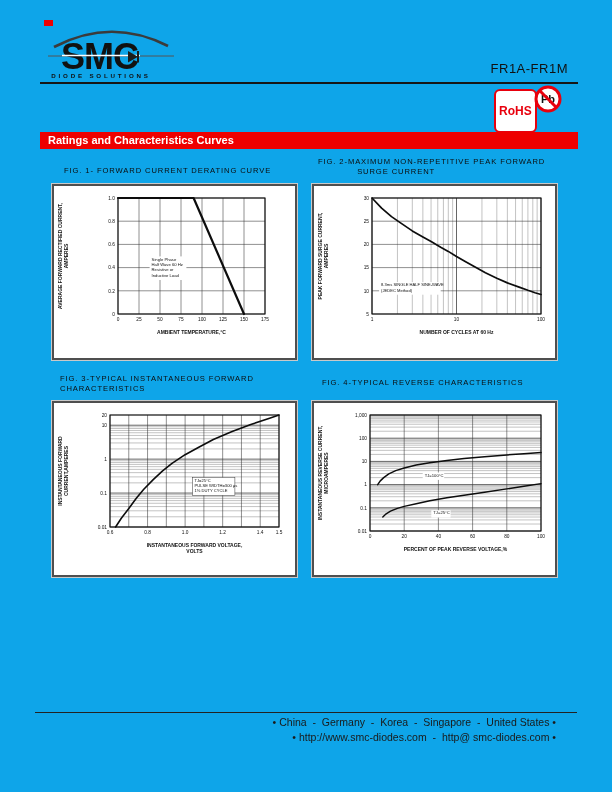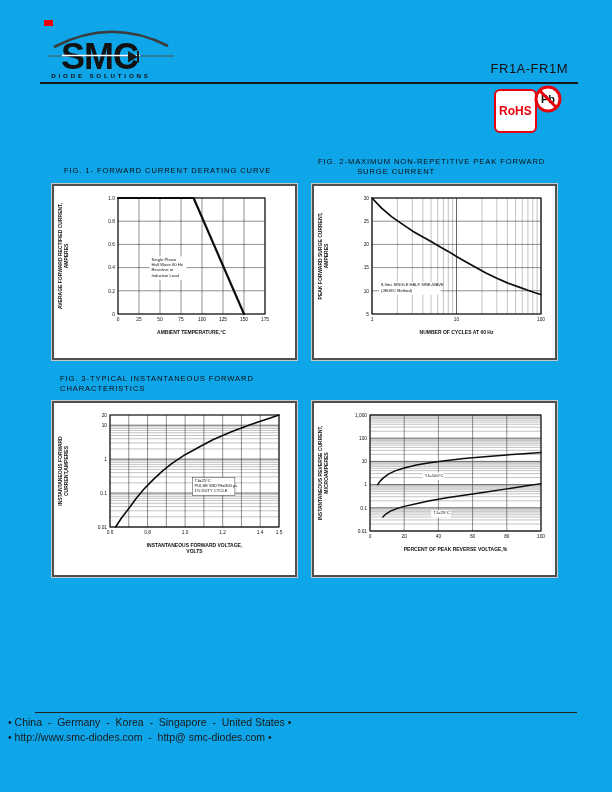--- a/index.html
+++ b/index.html
@@ -15,21 +15,21 @@
               font-size:12px;font-weight:bold;line-height:16px;padding:12px 3px;border-radius:6px;background:#fff;}
   .pb-icon{position:absolute;left:533px;top:84px;}
   .banner{position:absolute;left:40px;top:132px;width:538px;height:17px;background:#ee0000;
           color:#fff;font-size:11px;font-weight:bold;line-height:17px;padding-left:8px;}
   .fig-title{position:absolute;font-size:7.6px;font-weight:normal;letter-spacing:.9px;
              white-space:pre;line-height:10px;color:#0c0c0c;}
   .fig-box{position:absolute;width:245px;height:176px;border:2px solid #4f4f4f;background:#fff;
            box-shadow:0 0 0 1px #c9c9c9;}
   .fig-box svg{display:block;width:241px;height:172px;}
   .footer-rule{position:absolute;left:35px;top:712px;width:542px;border-top:1.5px solid #222;}
-  .footer-line{position:absolute;left:8px;width:556px;text-align:left;font-size:10.5px;
+  .footer-line{position:absolute;left:0;width:556px;text-align:right;font-size:10.5px;
                color:#1a1a1a;white-space:pre;}
   .footer-line.l1{top:716px;}
   .footer-line.l2{top:731px;}
   svg text{font-family:"Liberation Sans",sans-serif;fill:#111;}
 </style>
 </head>
 <body>
 
 <div class="page">
 
@@ -52,26 +52,30 @@
 
 
   <div class="rohs-badge" style="color: rgb(232, 0, 13); border-color: rgb(232, 0, 13);">RoHS</div>
 
   <svg class="pb-icon" width="30" height="30" viewBox="0 0 30 30">
     <circle class="pb-red" cx="15" cy="15" r="12" fill="#fff" stroke="#e8000d" stroke-width="3"></circle>
     <text x="15" y="19" font-size="11" font-weight="bold" fill="#333" text-anchor="middle">Pb</text>
     <line class="pb-red" x1="6.8" y1="6.8" x2="23.2" y2="23.2" stroke="#e8000d" stroke-width="3"></line>
   </svg>
 
+  <div class="banner" style="background: rgb(238, 0, 0);">
+    <span>Ratings and Characteristics Curves</span>
+  </div>
 
   <div class="fig-title" style="left:64px;top:166px;">FIG. 1- FORWARD CURRENT DERATING CURVE</div>
   <div class="fig-title" style="left:318px;top:157px;">FIG. 2-MAXIMUM NON-REPETITIVE PEAK FORWARD
              SURGE CURRENT</div>
   <div class="fig-title" style="left:60px;top:374px;">FIG. 3-TYPICAL INSTANTANEOUS FORWARD
 CHARACTERISTICS</div>
+  <div class="fig-title" style="left:322px;top:378px;">FIG. 4-TYPICAL REVERSE CHARACTERISTICS</div>
 
   <div class="fig-box" style="left:52px;top:184px;">
     <svg viewBox="0 0 241 172">
         <line x1="64.00" y1="12" x2="64.00" y2="128" stroke="#333" stroke-width="0.55"></line>
         <line x1="85.00" y1="12" x2="85.00" y2="128" stroke="#333" stroke-width="0.55"></line>
         <line x1="106.00" y1="12" x2="106.00" y2="128" stroke="#333" stroke-width="0.55"></line>
         <line x1="127.00" y1="12" x2="127.00" y2="128" stroke="#333" stroke-width="0.55"></line>
         <line x1="148.00" y1="12" x2="148.00" y2="128" stroke="#333" stroke-width="0.55"></line>
         <line x1="169.00" y1="12" x2="169.00" y2="128" stroke="#333" stroke-width="0.55"></line>
         <line x1="190.00" y1="12" x2="190.00" y2="128" stroke="#333" stroke-width="0.55"></line>

